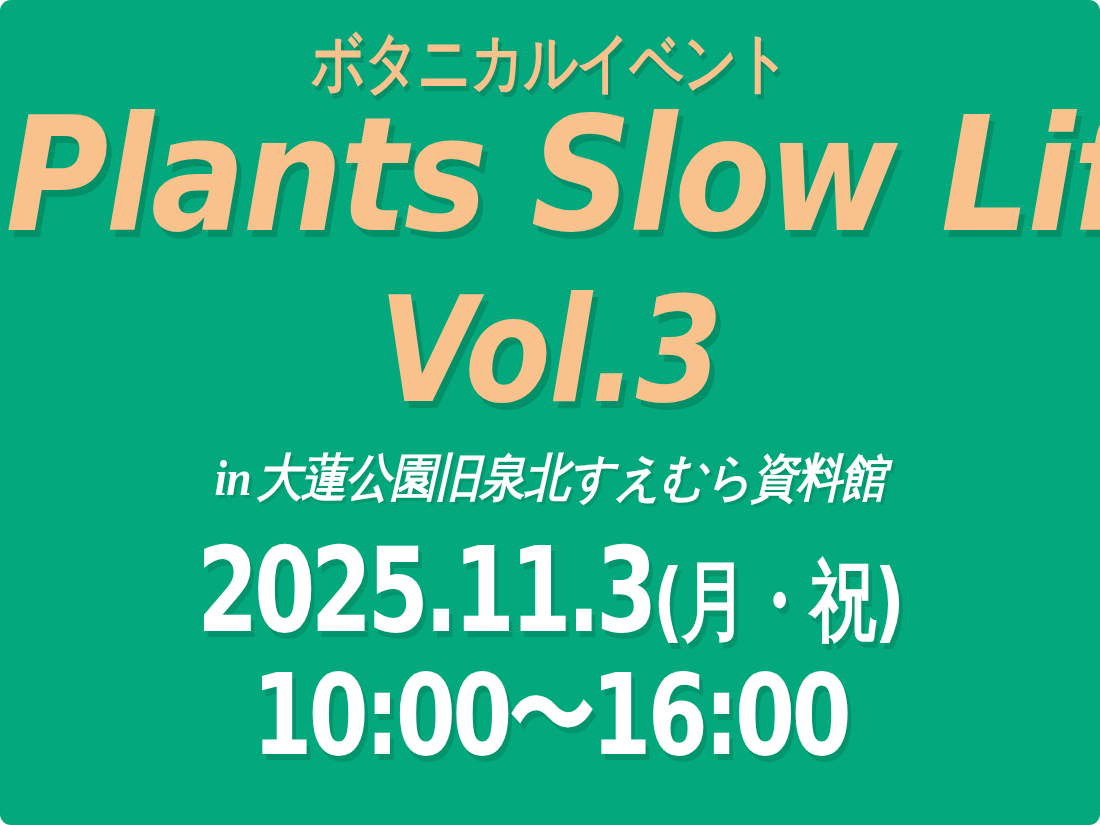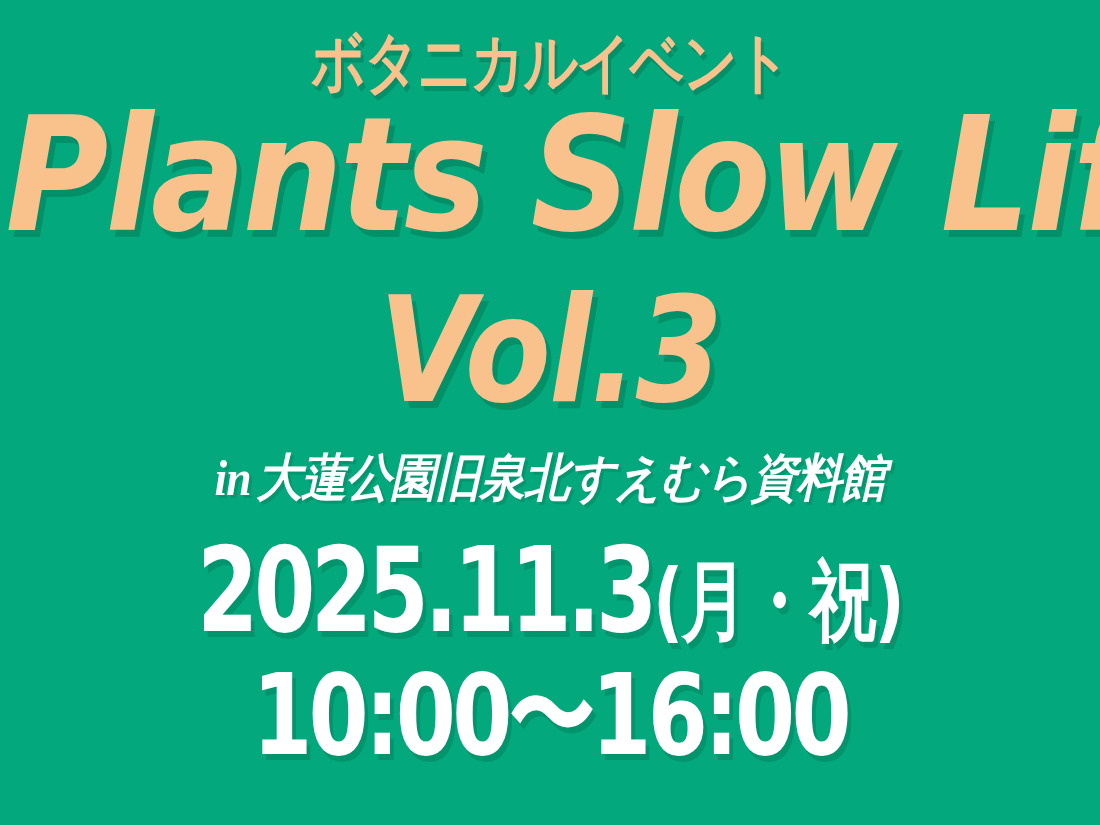--- a/index.html
+++ b/index.html
@@ -12,20 +12,21 @@
     overflow: hidden;
     font-family: "Liberation Sans", "DejaVu Sans", sans-serif;
   }
 
   #poster {
     position: relative;
     width: 1100px;
     height: 825px;
     background: #03a87c;
     overflow: hidden;
+    border-radius: 11px;
   }
 
   
   .kicker {
     position: absolute;
     top: 30px;
     left: 0;
     width: 1100px;
     text-align: center;
     color: #f9c28d;

